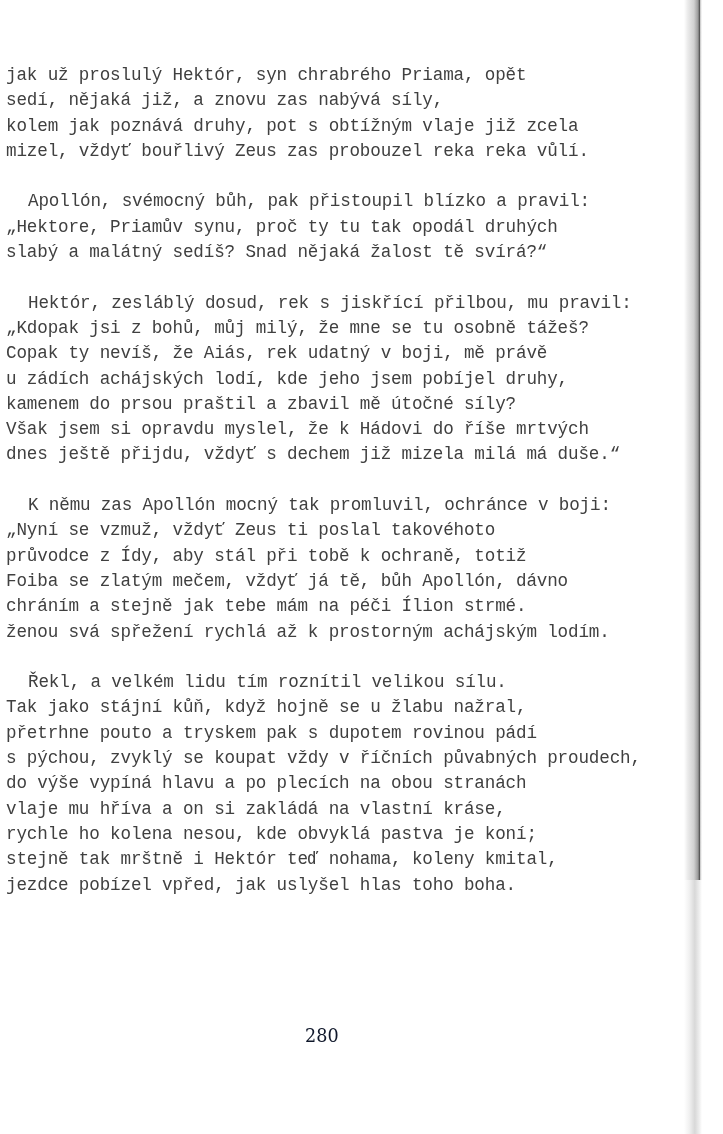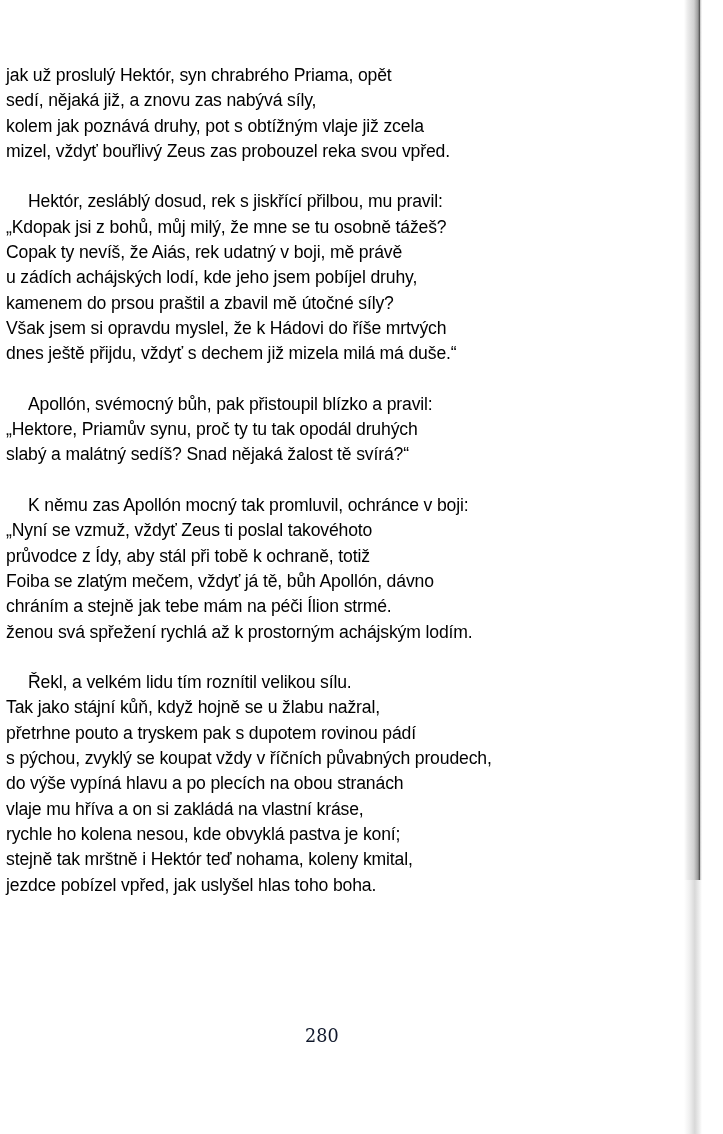--- a/index.html
+++ b/index.html
@@ -48,24 +48,24 @@
         #f0f0f0 30%,
         #d8d8d8 60%,
         #eeeeee 85%,
         #ffffff 100%);
     }
     .text {
       position: absolute;
       left: 6px;
       top: 63px;
       width: 670px;
-      font-family: Liberation Sans, sans-serif;
+      font-family: Liberation Mono, monospace;
       font-size: 17.6px;
       line-height: 25.3px;
-      color: #000000;
+      color: #404040;
       letter-spacing: -0.15px;
     }
     .stanza {
       margin: 0 0 25.3px 0;
     }
     .line {
       display: block;
       white-space: nowrap;
     }
     .indent {
@@ -86,37 +86,37 @@
 <div class="page">
   <div class="binding"></div>
   <div class="binding-lower"></div>
 
   <div class="text">
 
     <div class="stanza">
       <span class="line">jak už proslulý Hektór, syn chrabrého Priama, opět</span>
       <span class="line">sedí, nějaká již, a znovu zas nabývá síly,</span>
       <span class="line">kolem jak poznává druhy, pot s obtížným vlaje již zcela</span>
-      <span class="line">mizel, vždyť bouřlivý Zeus zas probouzel reka svou vpřed.</span>
+      <span class="line">mizel, vždyť bouřlivý Zeus zas probouzel reka reka vůlí.</span>
+    </div>
+
+    <div class="stanza">
+      <span class="line indent">Apollón, svémocný bůh, pak přistoupil blízko a pravil:</span>
+      <span class="line">„Hektore, Priamův synu, proč ty tu tak opodál druhých</span>
+      <span class="line">slabý a malátný sedíš? Snad nějaká žalost tě svírá?“</span>
     </div>
 
     <div class="stanza">
       <span class="line indent">Hektór, zesláblý dosud, rek s jiskřící přilbou, mu pravil:</span>
       <span class="line">„Kdopak jsi z bohů, můj milý, že mne se tu osobně tážeš?</span>
       <span class="line">Copak ty nevíš, že Aiás, rek udatný v boji, mě právě</span>
       <span class="line">u zádích achájských lodí, kde jeho jsem pobíjel druhy,</span>
       <span class="line">kamenem do prsou praštil a zbavil mě útočné síly?</span>
       <span class="line">Však jsem si opravdu myslel, že k Hádovi do říše mrtvých</span>
       <span class="line">dnes ještě přijdu, vždyť s dechem již mizela milá má duše.“</span>
-    </div>
-
-    <div class="stanza">
-      <span class="line indent">Apollón, svémocný bůh, pak přistoupil blízko a pravil:</span>
-      <span class="line">„Hektore, Priamův synu, proč ty tu tak opodál druhých</span>
-      <span class="line">slabý a malátný sedíš? Snad nějaká žalost tě svírá?“</span>
     </div>
 
     <div class="stanza">
       <span class="line indent">K němu zas Apollón mocný tak promluvil, ochránce v boji:</span>
       <span class="line">„Nyní se vzmuž, vždyť Zeus ti poslal takovéhoto</span>
       <span class="line">průvodce z Ídy, aby stál při tobě k ochraně, totiž</span>
       <span class="line">Foiba se zlatým mečem, vždyť já tě, bůh Apollón, dávno</span>
       <span class="line">chráním a stejně jak tebe mám na péči Ílion strmé.</span>
       <span class="line">ženou svá spřežení rychlá až k prostorným achájským lodím.</span>
     </div>

